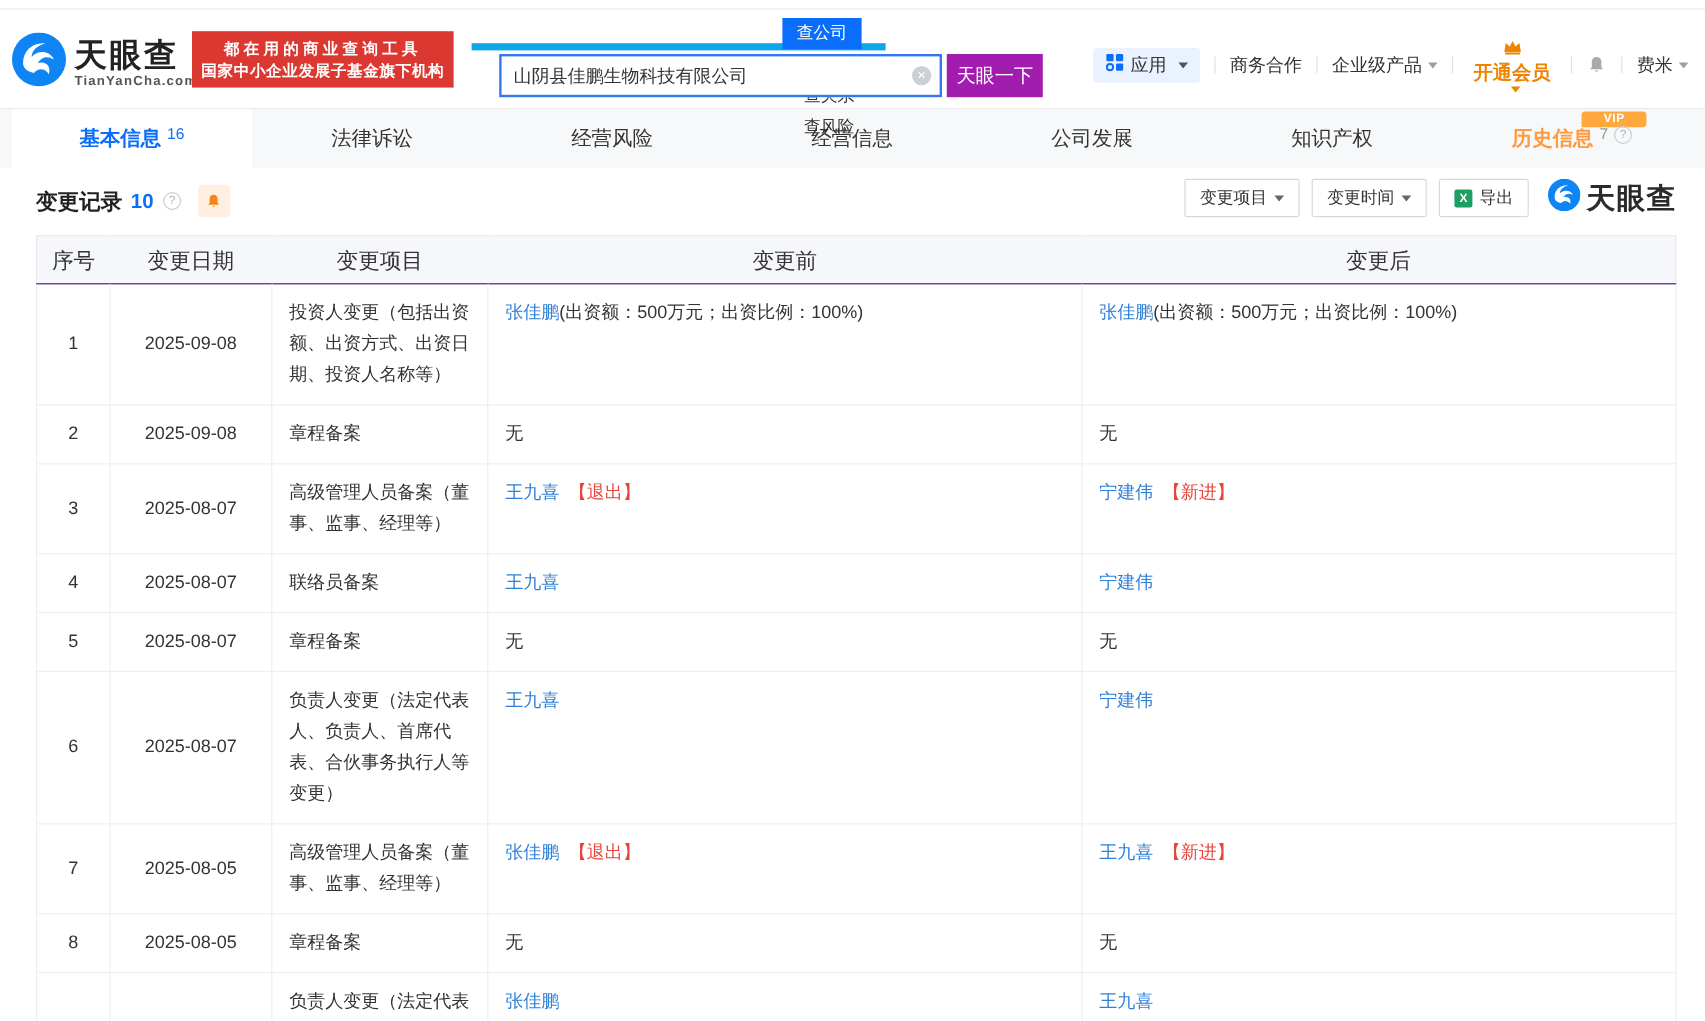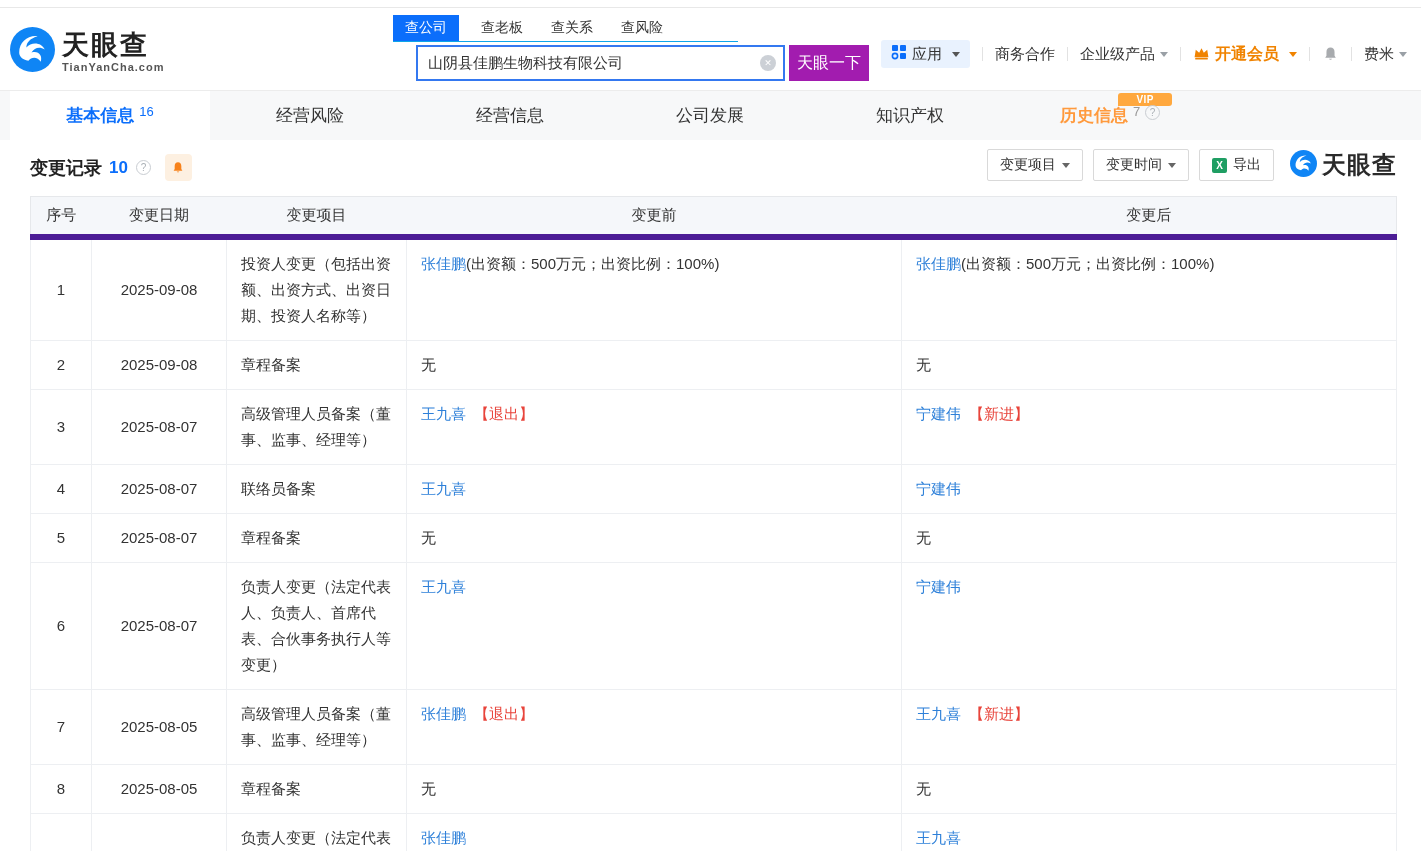--- a/index.html
+++ b/index.html
@@ -14,38 +14,38 @@
   .logo { position:absolute; left:10px; top:19px; display:flex; align-items:center; }
   .logo-txt { margin-left:7px; }
   .brand-name { font-size:27px; font-weight:bold; color:#222; letter-spacing:2px; line-height:30px; }
   .brand-domain { font-size:11px; font-weight:bold; color:#555; letter-spacing:1px; margin-top:1px; }
   .banner { position:absolute; left:160px; top:18px; width:218px; height:47px; background:#dc3832;
             color:#fff; text-align:center; padding-top:5px; }
   .banner .l1 { font-size:13px; font-weight:bold; letter-spacing:3.5px; line-height:19px; }
   .banner .l2 { font-size:13px; font-weight:bold; letter-spacing:0.5px; line-height:18px; }
   
   .search { position:absolute; left:393px; top:7px; }
-  .s-tabs { display:flex; align-items:flex-end; width:345px; border-bottom:1px solid #0ea5e9; height:27px; }
+  .s-tabs { display:flex; align-items:flex-end; width:345px; border-bottom:6px solid #0ea5e9; height:27px;flex-direction:column; }
   .s-tab { font-size:14px; color:#333; margin-right:24px; padding:4px 2px; cursor:pointer; }
   .s-tab.active { background:#0b6efb; color:#fff; padding:4px 12px; margin-right:20px; }
   .s-row { display:flex; margin-top:3px;padding-left:23px; }
   .s-box { position:relative; width:369px; }
   .s-input { width:369px; height:36px; border:2px solid #3478f0; font-size:15px; color:#333;
              padding:0 32px 0 10px; outline:none; border-radius:0; }
   .clear-ic { position:absolute; right:9px; top:10px; width:16px; height:16px; border-radius:50%;
               background:#ccd0d6; color:#fff; font-size:9px; line-height:16px; text-align:center; cursor:pointer; }
   .s-btn { width:80px; height:36px; margin-left:4px; background:#a21caf; color:#fff; font-size:16px;
            border:none; cursor:pointer; }
   
   .nav { position:absolute; right:14px; top:30px; display:flex; align-items:center; height:32px; }
   .nav-sep { width:1px; height:14px; background:#e2e2e2; margin:0 12px; }
   .apps-chip { display:flex; align-items:center; background:#e9f2fe; border-radius:3px; padding:4px 10px; cursor:pointer; }
   .apps-chip .lbl { font-size:15px; color:#333; margin:0 5px; }
   .nav-item { font-size:15px; color:#333; display:flex; align-items:center; cursor:pointer; }
-  .vip-link { font-size:16px; font-weight:bold; color:#f08300; display:flex; align-items:center; cursor:pointer; }
+  .vip-link { font-size:16px; font-weight:bold; color:#f08300; display:flex; align-items:center; cursor:pointer;flex-direction:column; }
   .vip-link .lbl { margin:0 5px; }
   .caret { width:0; height:0; border-left:4px solid transparent; border-right:4px solid transparent;
            border-top:5px solid #555; margin-left:5px; display:inline-block; }
   .caret.gray { border-top-color:#9aa0a6; }
   .caret.orange { border-top-color:#f08300; }
   
   .tabbar { display:flex; height:50px; background:#f7f8f9; border-top:1px solid #ececec; }
   .tab { width:200px; display:flex; align-items:center; justify-content:center; font-size:17px;
          color:#333; cursor:pointer; position:relative; }
   .tab:first-child { margin-left:10px; }
@@ -71,22 +71,22 @@
   .t-btn { height:32px; border:1px solid #d9d9d9; border-radius:2px; background:#fff; display:flex;
            align-items:center; padding:0 12px; font-size:14px; color:#333; margin-left:10px; cursor:pointer; }
   .t-btn .caret { margin-left:6px; border-top-color:#666; }
   .xls-ic { width:15px; height:15px; background:#1f9e63; border-radius:2px; color:#fff; font-size:10px;
             font-weight:bold; line-height:15px; text-align:center; margin-right:6px; }
   .wm { display:flex; align-items:center; margin-left:16px; }
   .wm-name { font-size:24px; font-weight:bold; color:#2a2a2a; margin-left:5px; letter-spacing:1px; }
   
   table.chg { margin:4px 25px 0 30px; width:1366px; border-collapse:collapse; table-layout:fixed;
               border:1px solid #e6e8eb; }
-  .chg th { height:40px; background:#f5f7fa; font-weight:normal; font-size:15px; color:#333;
-            border-bottom:6px solid #4c1d95; }
+  .chg th { height:40px; background:#f5f7fa; font-weight:normal; font-size:18px; color:#333;
+            border-bottom:1px solid #4c1d95; }
   .chg td { border:1px solid #edeff2; padding:11px 14px; font-size:15px; line-height:26px; color:#333;
             vertical-align:top; word-break:break-all; }
   .chg td.c-no, .chg td.c-date { text-align:center; vertical-align:middle; }
   .lnk { color:#2e80d9; cursor:pointer; }
   .tag { color:#e8443b; margin-left:8px;margin-top:22px; }
   .pln { color:#333; }
 </style>
 </head>
 <body>
 
@@ -100,20 +100,24 @@
         <circle cx="22" cy="22" r="22" fill="#0f85f5"></circle>
         <path d="M9 25 C9 15 17 8 27 9 C20 11 16 15 16 20 C21 14 31 15 34 22 C29 19 24 20 21 25 C28 23 32 28 30 34 C27 29 21 29 18 33 C12 32 9 29 9 25 Z" fill="#ffffff"></path>
       </svg>
     </span>
     <span class="logo-txt">
       <div class="brand-name">天眼查</div>
       <div class="brand-domain">TianYanCha.com</div>
     </span>
   </div>
 
+  <div class="banner">
+    <div class="l1">都在用的商业查询工具</div>
+    <div class="l2">国家中小企业发展子基金旗下机构</div>
+  </div>
 
   <div class="search">
     <div class="s-tabs">
       <span class="s-tab active">查公司</span>
       <span class="s-tab">查老板</span>
       <span class="s-tab">查关系</span>
       <span class="s-tab">查风险</span>
     </div>
     <div class="s-row">
       <span class="s-box">
@@ -167,20 +171,23 @@
       <span>费米</span>
       <span class="caret gray"></span>
     </span>
   </div>
 </div>
 
 <div class="tabbar">
   <div class="tab active">
     <span>基本信息</span>
     <span class="cnt">16</span>
+  </div>
+  <div class="tab">
+    <span>法律诉讼</span>
   </div>
   <div class="tab">
     <span>经营风险</span>
   </div>
   <div class="tab">
     <span>经营信息</span>
   </div>
   <div class="tab">
     <span>公司发展</span>
   </div>

